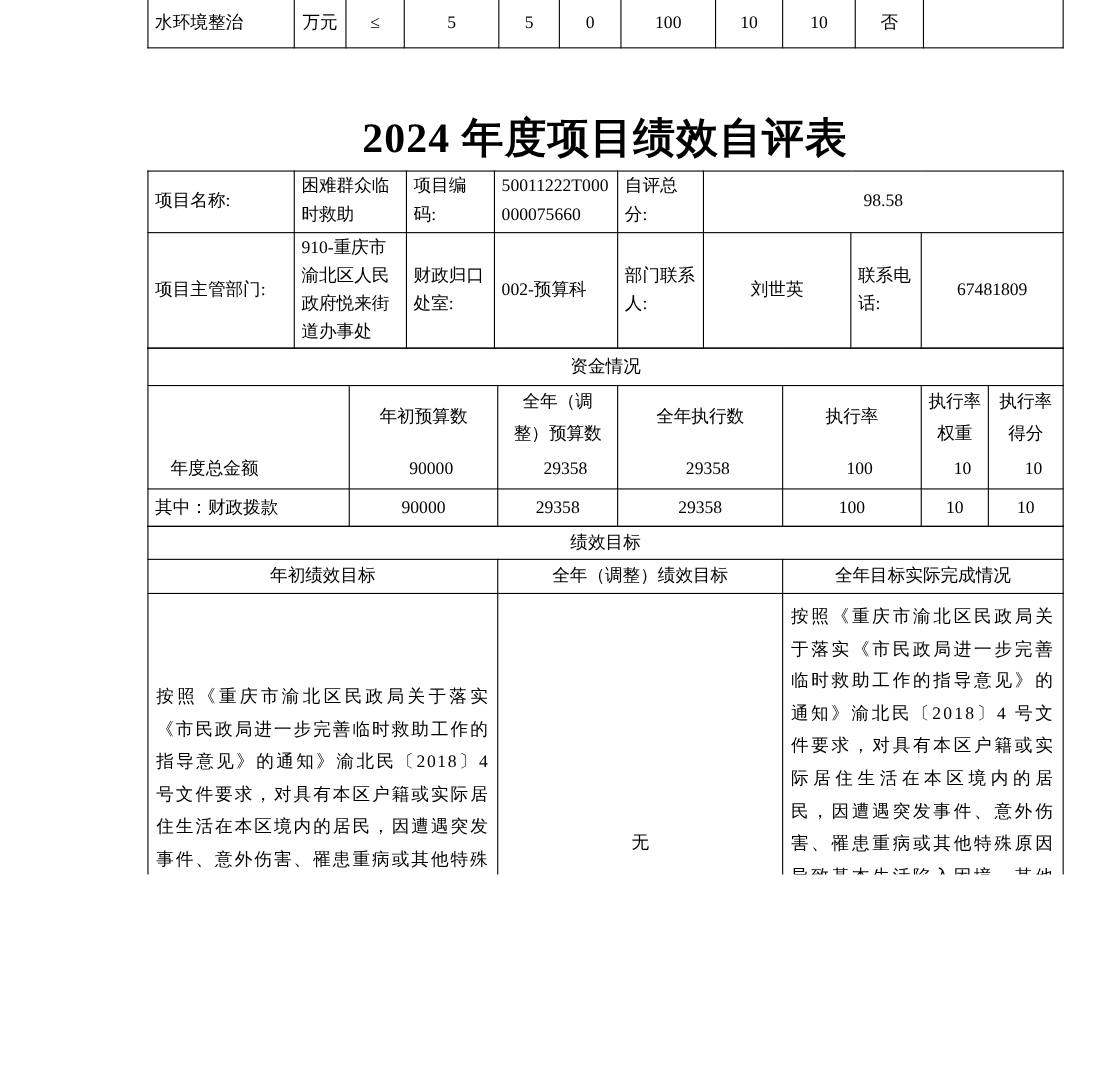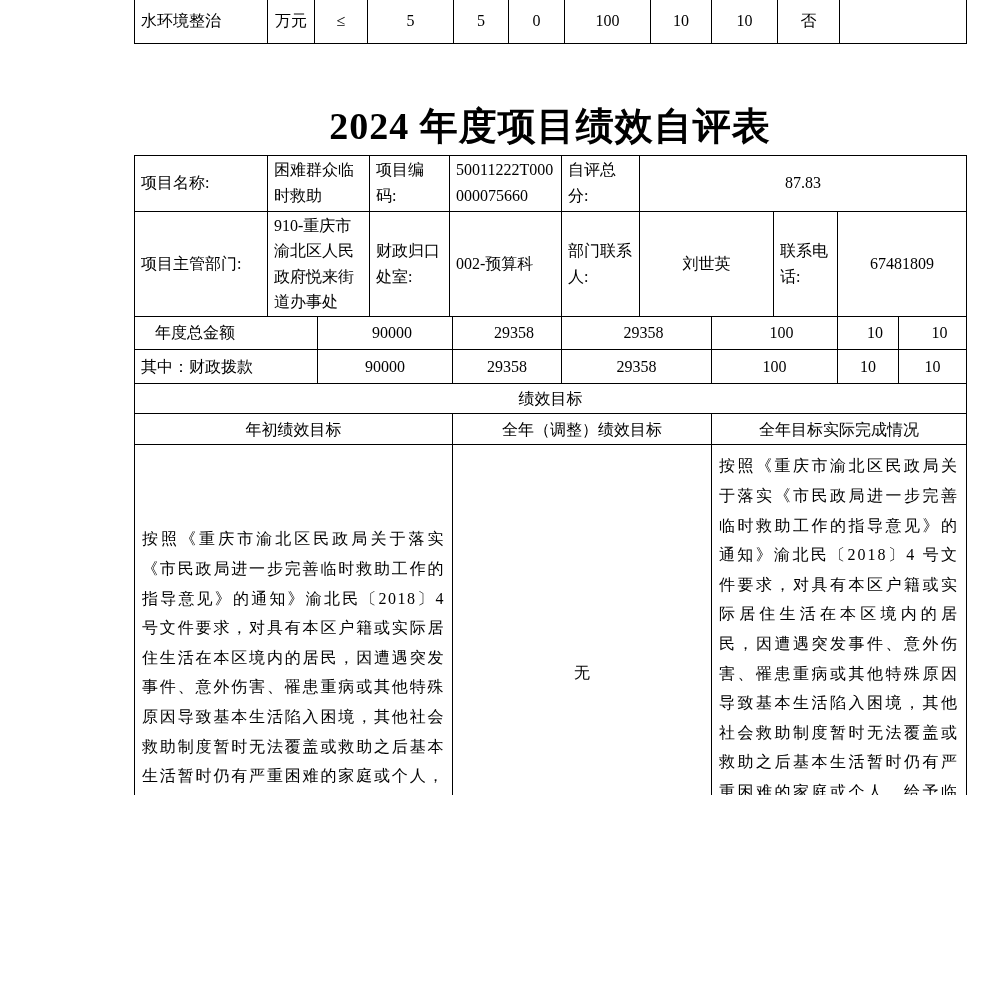--- a/index.html
+++ b/index.html
@@ -129,21 +129,21 @@
         <col style="width:64px">
           <col style="width:129px">
       </colgroup>
       <tbody>
           <tr class="info-r1">
         <td>项目名称:</td>
         <td>困难群众临时救助</td>
         <td>项目编码:</td>
         <td class="code">50011222T000000075660</td>
         <td>自评总分:</td>
-        <td class="c" colspan="3">87.83</td>
+        <td class="c" colspan="3">98.58</td>
       </tr>
       <tr class="info-r2">
         <td>项目主管部门:</td>
         <td>910-重庆市渝北区人民政府悦来街道办事处</td>
         <td>财政归口处室:</td>
         <td>002-预算科</td>
         <td>部门联系人:</td>
         <td class="c">刘世英</td>
         <td>联系电话:</td>
         <td class="c">67481809</td>
@@ -155,20 +155,32 @@
       <colgroup>
         <col style="width:183px">
           <col style="width:135px">
           <col style="width:109px">
         <col style="width:150px">
           <col style="width:126px">
           <col style="width:61px">
         <col style="width:68px">
       </colgroup>
       <tbody>
+          <tr>
+        <td class="sec" colspan="7">资金情况</td>
+      </tr>
+      <tr class="funds-hdr">
+        <td></td>
+        <td>年初预算数</td>
+        <td class="tight">全年（调整）预算数</td>
+        <td>全年执行数</td>
+        <td>执行率</td>
+        <td>执行率权重</td>
+        <td>执行率得分</td>
+      </tr>
       <tr class="funds-v1">
         <td>年度总金额</td>
         <td class="c">90000</td>
         <td class="c">29358</td>
         <td class="c">29358</td>
         <td class="c">100</td>
         <td class="c">10</td>
         <td class="c">10</td>
       </tr>
       <tr class="funds-v2">

